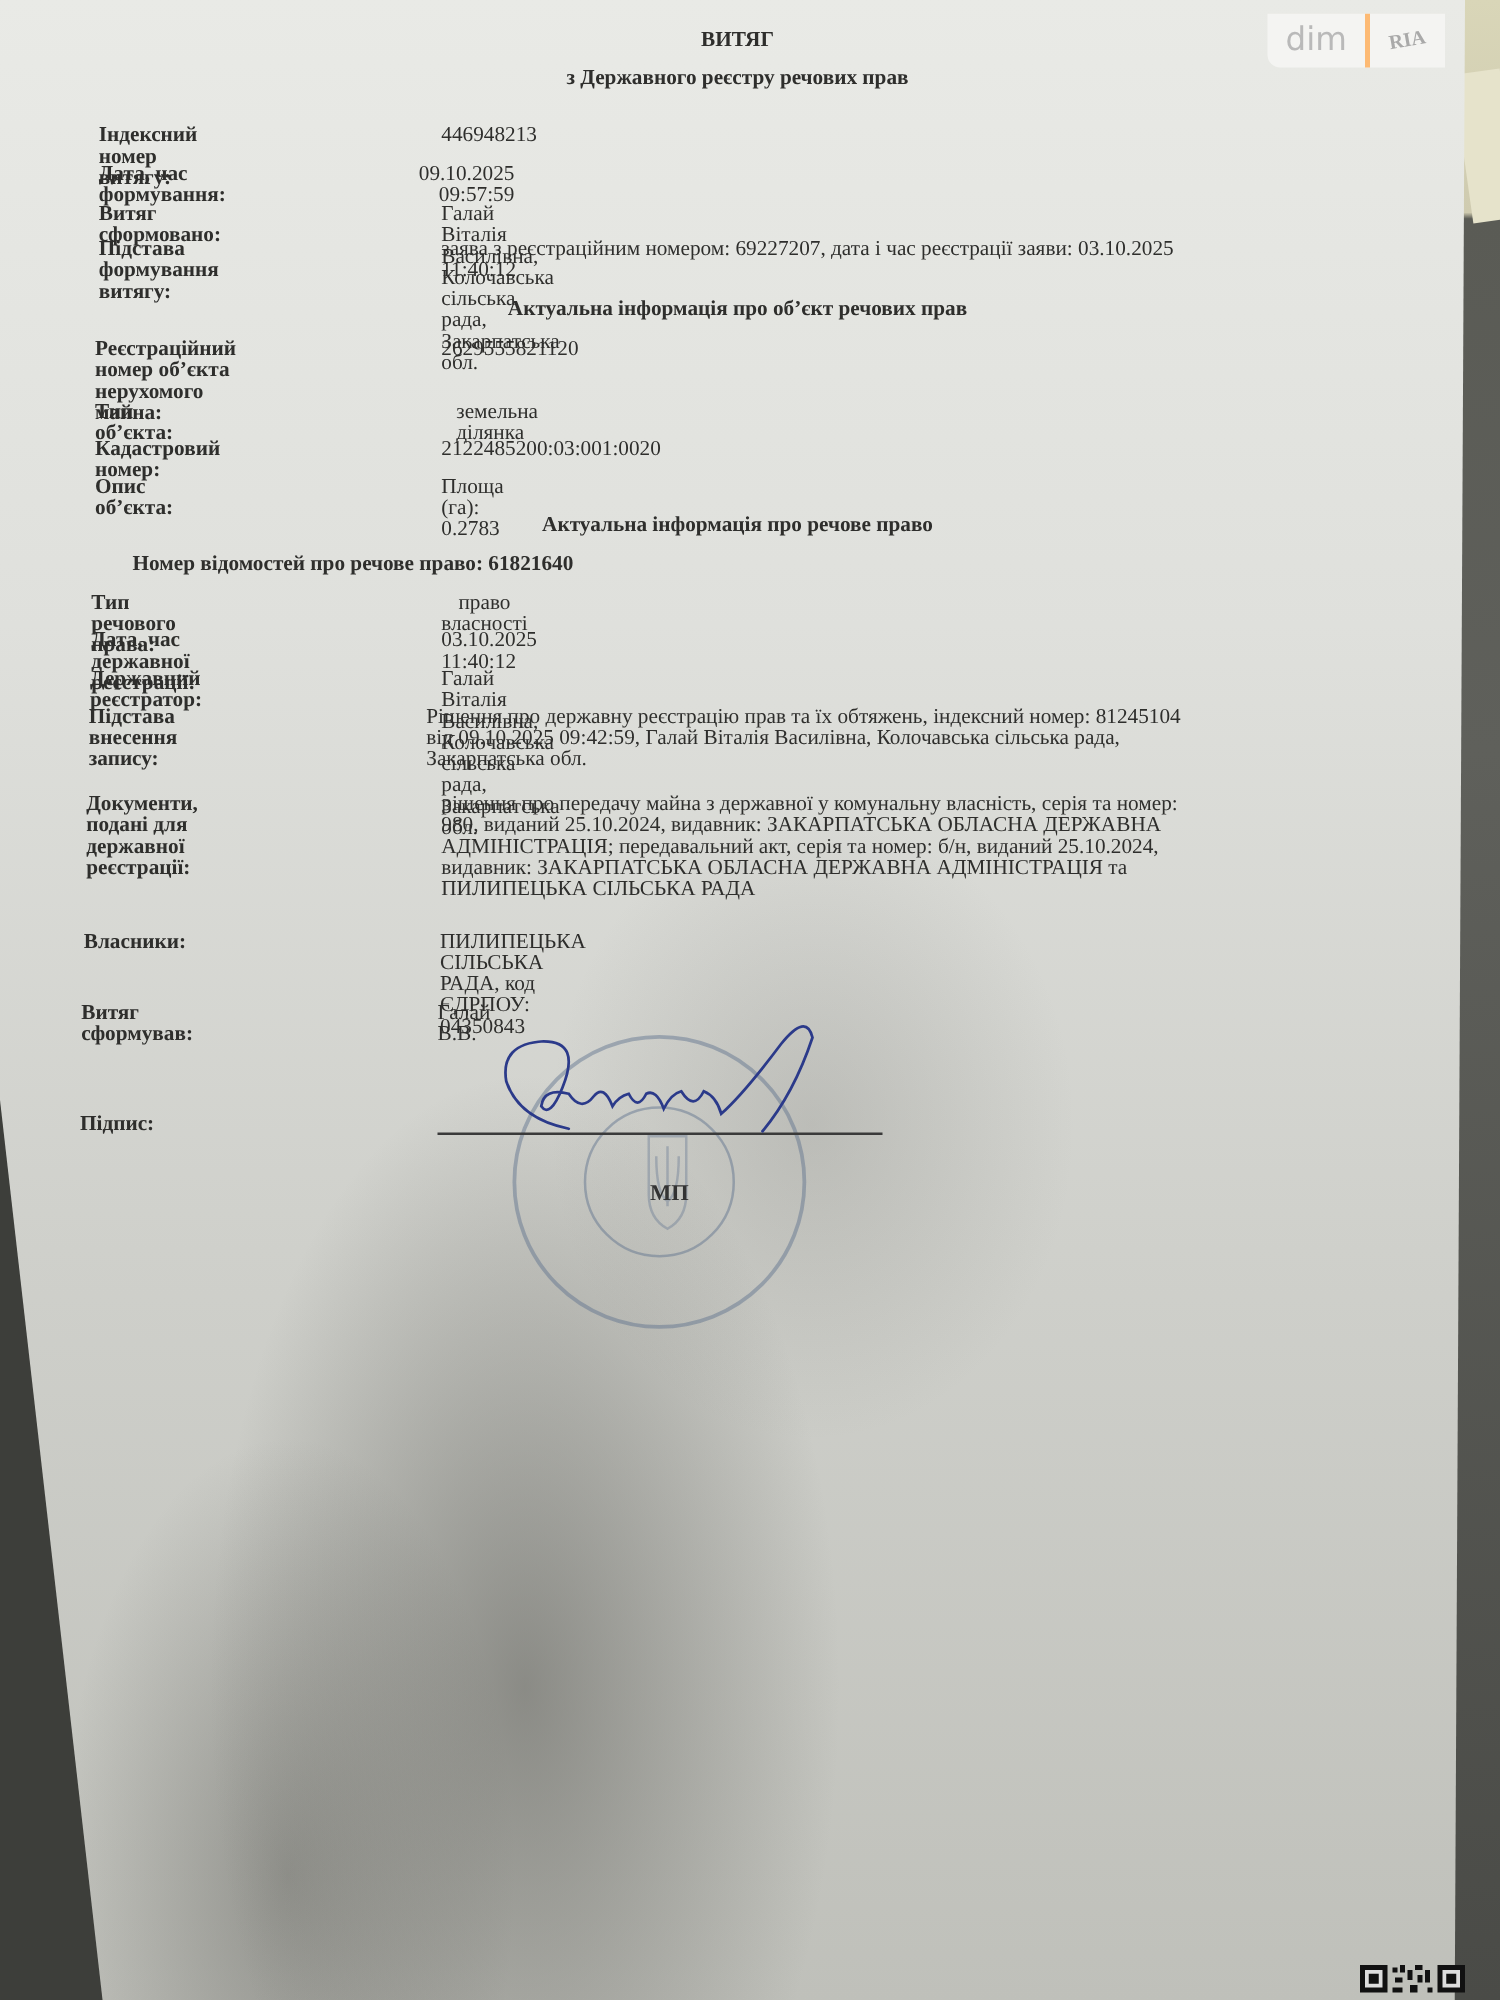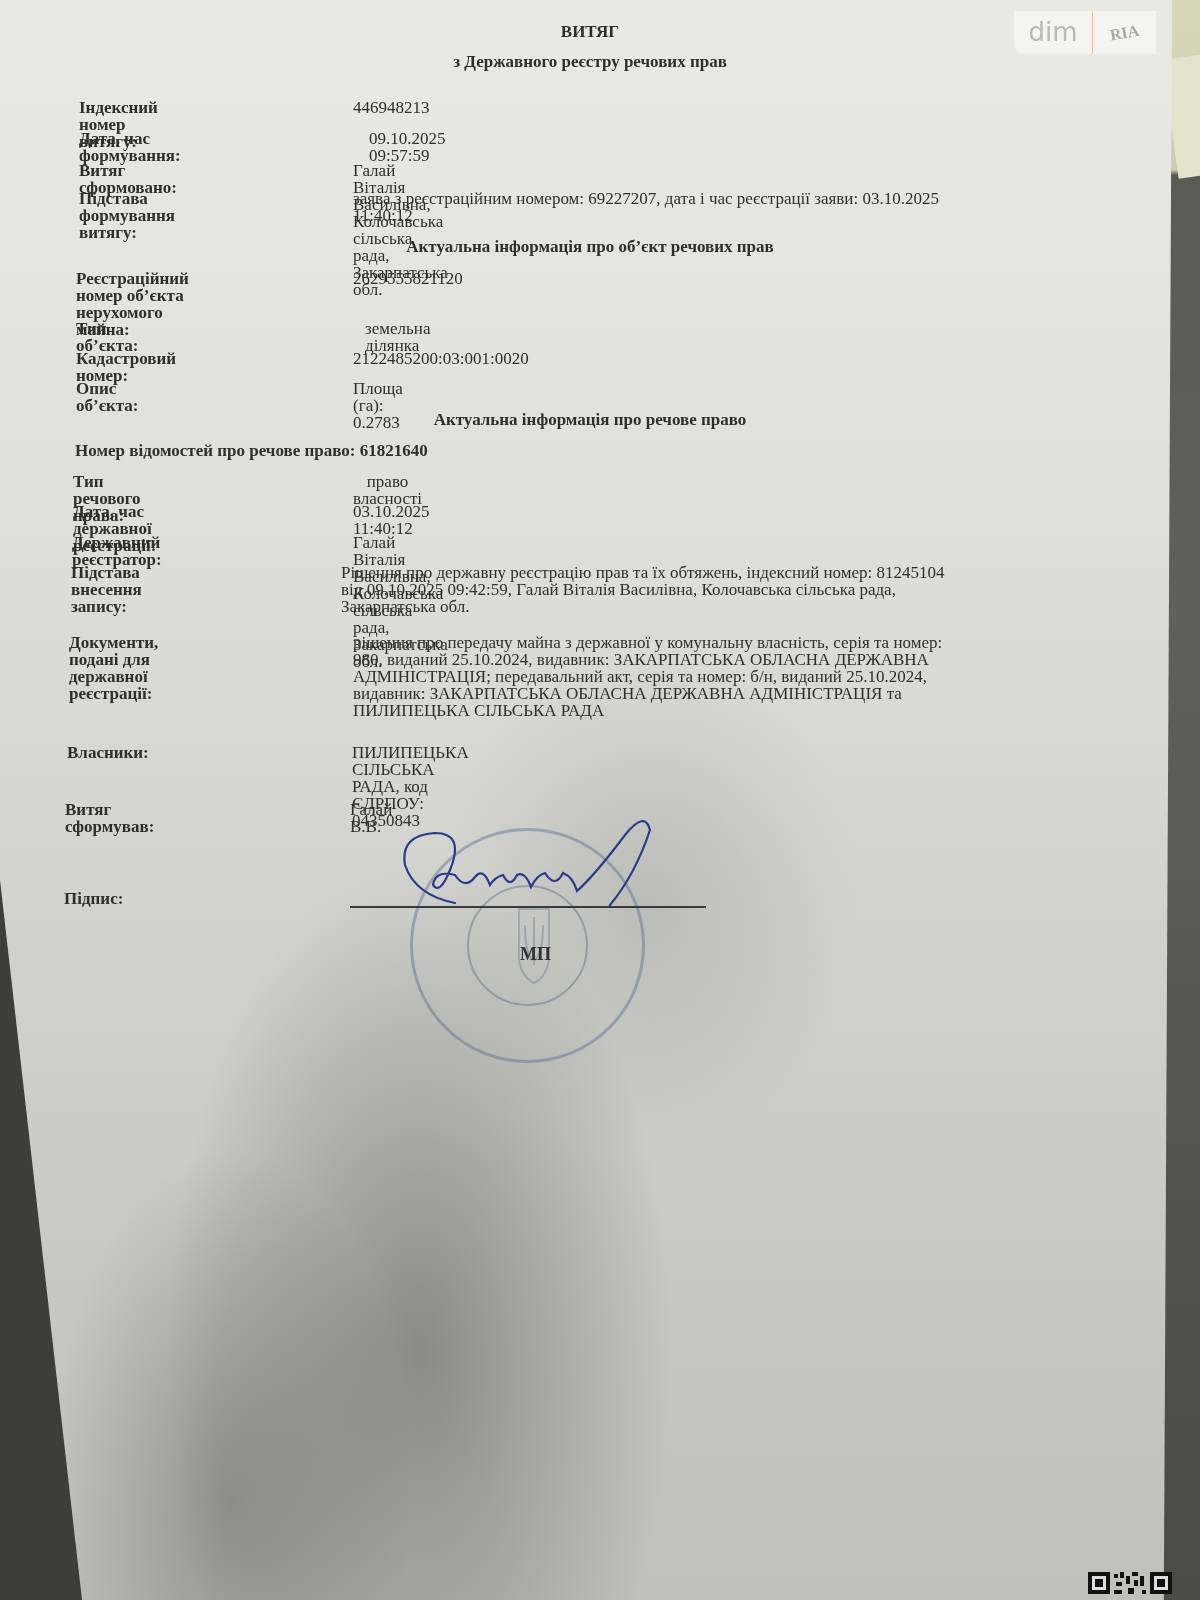--- a/index.html
+++ b/index.html
@@ -22,30 +22,30 @@
         radial-gradient(ellipse 360px 700px at 420px 1350px, rgba(90,90,85,0.55), rgba(90,90,85,0) 70%),
         radial-gradient(ellipse 260px 500px at 230px 1500px, rgba(90,90,85,0.45), rgba(90,90,85,0) 70%),
         radial-gradient(ellipse 300px 360px at 650px 900px, rgba(120,120,115,0.25), rgba(120,120,115,0) 70%),
         linear-gradient(180deg, #e9eae6 0px, #dfe0dc 500px, #cfd0cb 1000px, #bfc0ba 1600px);
       clip-path: polygon(0 0, 100% 0, 99.3% 100%, 7% 100%, 0 55%);
     }
     .watermark {
       position: absolute; left: 1014px; top: 11px; width: 142px; height: 43px;
       background: rgba(245,245,243,0.9); border-radius: 0 0 0 10px; display: flex; align-items: center;
     }
-    .wm-dim { width: 78px; text-align: center; font-family: "DejaVu Sans", sans-serif; font-size: 26px; color: #b9b9b9; border-right: 1px solid #fdba74; line-height: 43px; }
+    .wm-dim { width: 78px; text-align: center; font-family: "DejaVu Sans", sans-serif; font-size: 26px; color: #b9b9b9; border-right: 4px solid #fdba74; line-height: 43px; }
     .wm-ria { flex: 1; text-align: center; font-family: "Liberation Serif", serif; font-weight: bold; font-size: 16px; color: #a9a9a9; transform: rotate(-10deg); }
     .doc { position: absolute; left: 0; top: 0; width: 1172px; color: #2e2e2c; }
     .title { position: absolute; left: 0; width: 1180px; text-align: center; font-weight: bold; font-size: 17px; top: 22px; }
     .subtitle { position: absolute; left: 0; width: 1180px; text-align: center; font-weight: bold; font-size: 17px; top: 52px; }
     .section-title { position: absolute; text-align: center; font-weight: bold; font-size: 17px; }
     .row { position: absolute; font-size: 17px; line-height: 17px; }
     .row .label { position: absolute; left: 0; white-space: pre-line; font-weight: bold; }
     .row .value { position: absolute; white-space: pre-line; }
-    .bold-line { position: absolute; font-weight: bold; font-size: 17px; }
+    .bold-line { position: absolute; font-weight: bold; font-size: 17px; margin-left: 31px; }
     .sign-line { position: absolute; left: 350px; top: 906px; width: 356px; height: 2px; background: #3a3a3a; }
     .stamp {
       position: absolute; left: 410px; top: 828px; width: 235px; height: 235px; border-radius: 50%;
       border: 3px solid rgba(90,110,140,0.45); box-sizing: border-box;
     }
     .stamp-inner {
       position: absolute; left: 467px; top: 885px; width: 121px; height: 121px; border-radius: 50%;
       border: 2px solid rgba(90,110,140,0.45); box-sizing: border-box;
     }
     .stamp-text { position: absolute; left: 520px; top: 944px; font-weight: bold; font-size: 18px; color: #333; }
@@ -68,21 +68,21 @@
 <div class="doc">
   <div class="title">ВИТЯГ</div>
   <div class="subtitle">з Державного реєстру речових прав</div>
 
   <div class="row" style="left:79px;top:99px;">
     <span class="label">Індексний номер витягу:</span>
     <span class="value" style="left:274px;">446948213</span>
   </div>
   <div class="row" style="left:79px;top:130px;">
     <span class="label">Дата, час формування:</span>
-    <span class="value" style="left:290px;">09.10.2025 09:57:59</span>
+    <span class="value" style="left:256px;text-align:right;">09.10.2025 09:57:59</span>
   </div>
   <div class="row" style="left:79px;top:162px;">
     <span class="label">Витяг сформовано:</span>
     <span class="value" style="left:274px;">Галай Віталія Василівна, Колочавська сільська рада, Закарпатська обл.</span>
   </div>
   <div class="row" style="left:79px;top:190px;">
     <span class="label">Підстава формування витягу:</span>
     <span class="value" style="left:274px;width:720px;">заява з реєстраційним номером: 69227207, дата і час реєстрації заяви: 03.10.2025
 11:40:12</span>
   </div>

